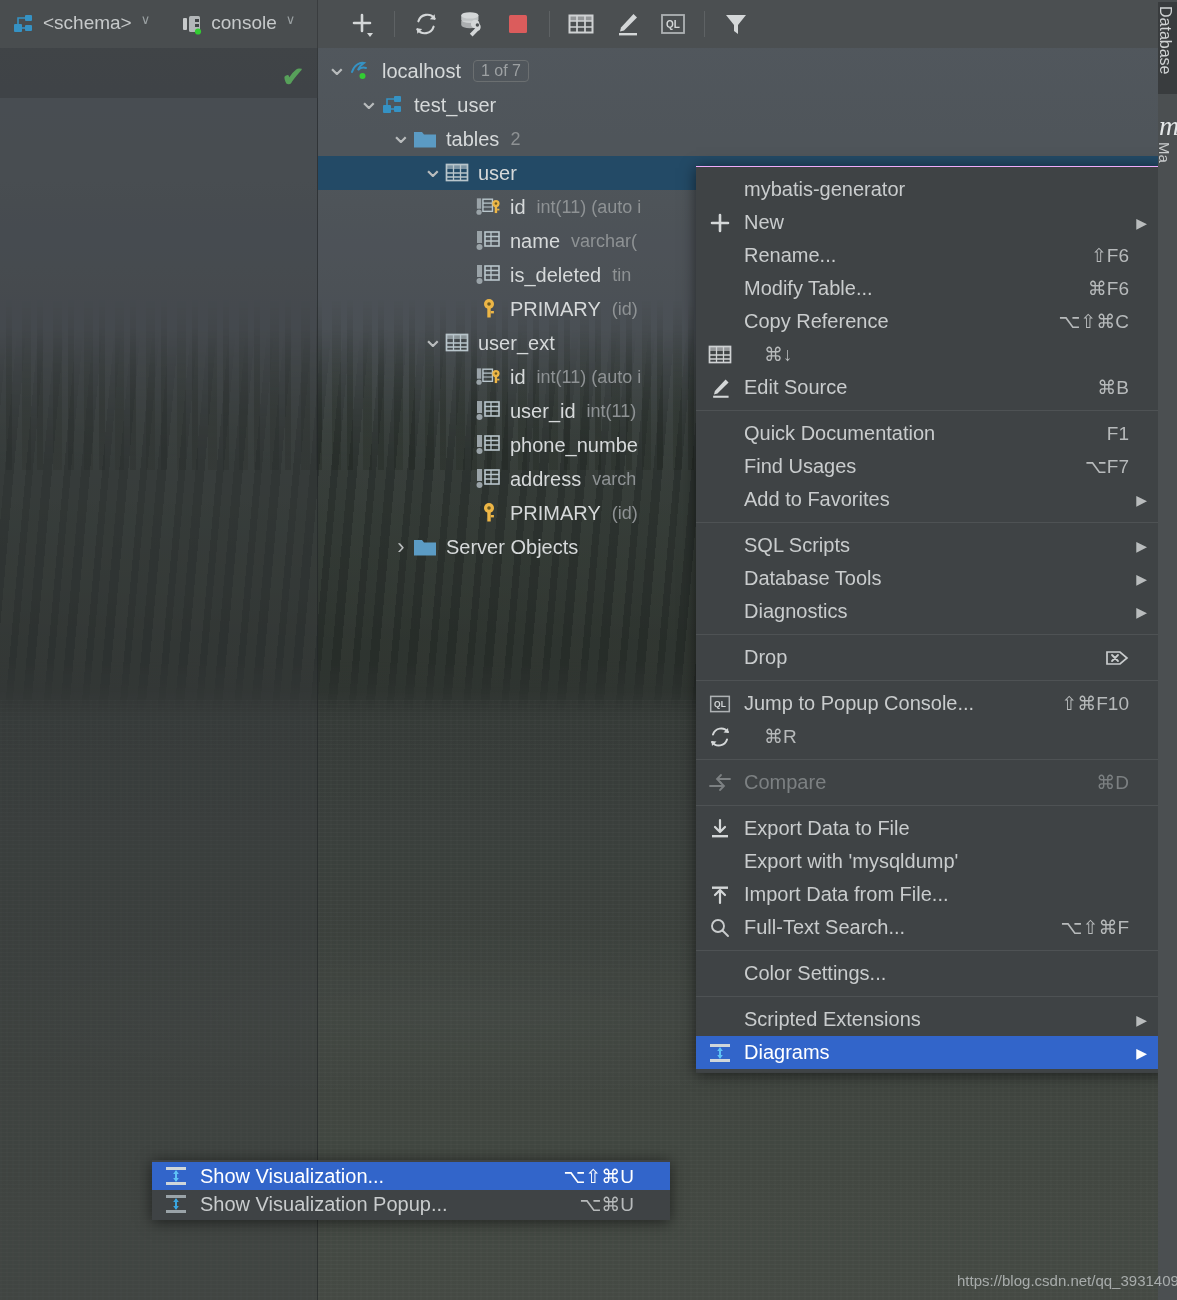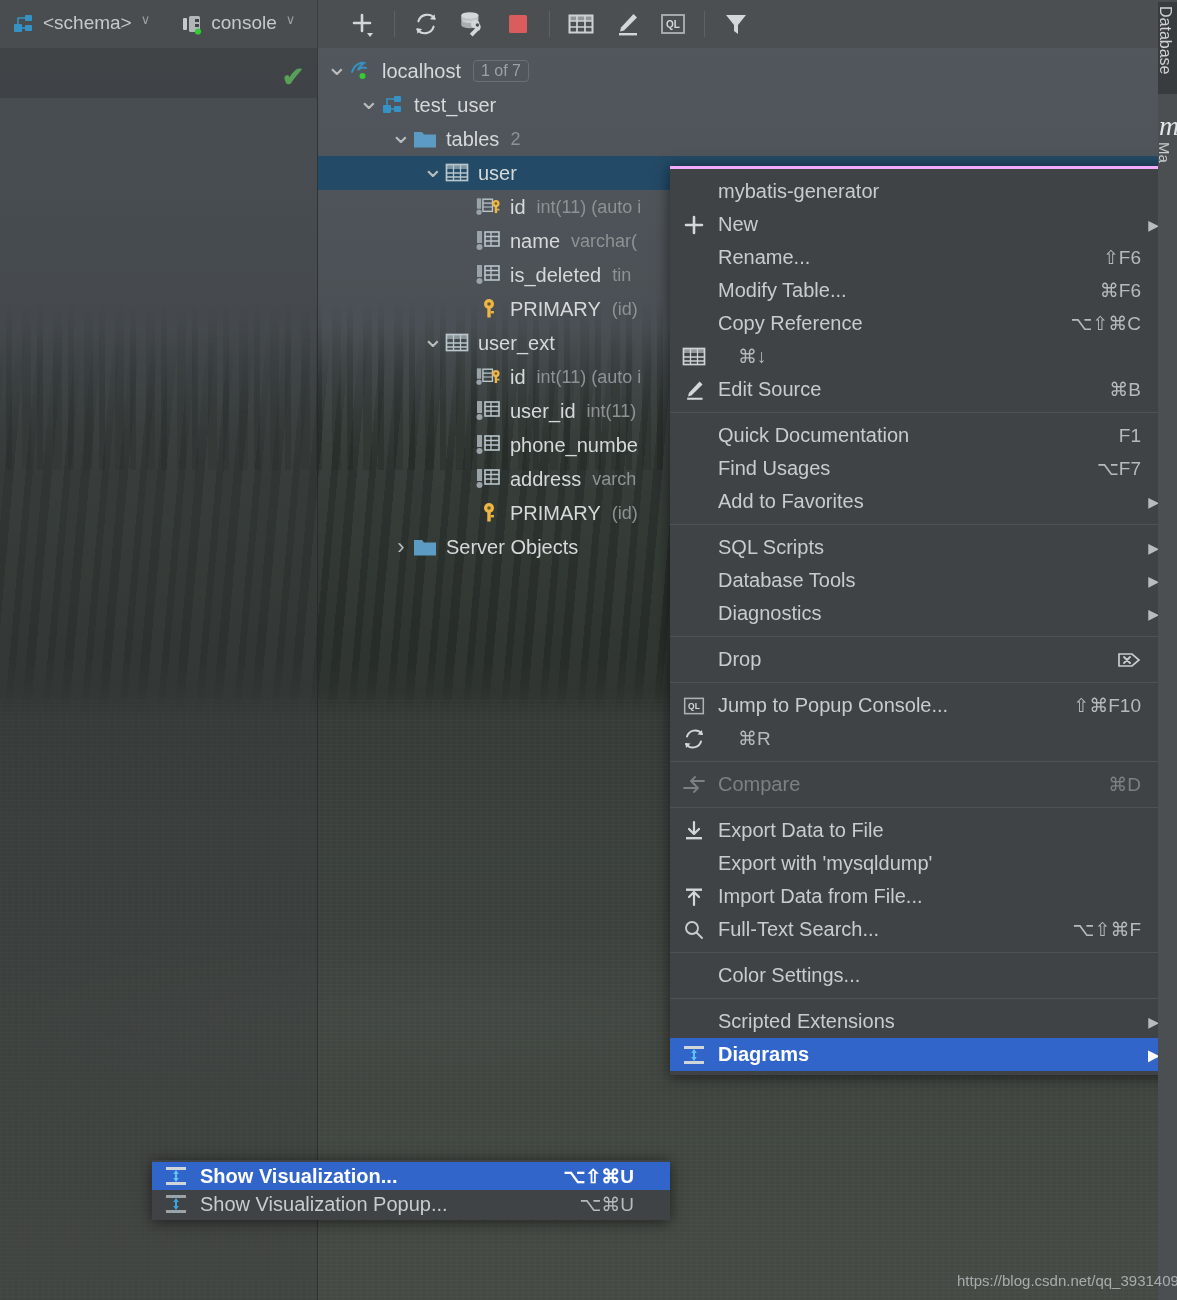--- a/index.html
+++ b/index.html
@@ -129,32 +129,32 @@
   .row .nm { margin-left: 8px; }
   .row .sub { margin-left: 11px; color: #8e9294; font-size: 18px; }
   .badge {
     margin-left: 12px; border: 1px solid #6b6f71; border-radius: 4px;
     color: #9da1a3; font-size: 16px; padding: 1px 7px;
   }
   .tico { width: 26px; height: 26px; display:flex; align-items:center; justify-content:center; }
 
   
   #ctxmenu {
-    position: absolute; left: 670px; top: 166px; width: 507px;
+    position: absolute; left: 696px; top: 166px; width: 469px;
     background: #3f4345;
     box-shadow: 0 2px 14px rgba(0,0,0,.55);
     padding: 6px 0 4px 0;
     font-size: 20px; color: #c9cccd;
-    border-top: 3px solid #f0abfc;
+    border-top: 1px solid #f0abfc;
   }
   .mi {
     height: 33px; display: flex; align-items: center; cursor: default;
     padding: 0 18px 0 0;
   }
-  .mi.hl { background: #3265ca; color: #ffffff; font-weight: bold; }
+  .mi.hl { background: #3265ca; color: #ffffff; }
   .mi.disabled { color: #7c8082; }
   .mi .mic { width: 48px; height: 33px; display:flex; align-items:center; justify-content:center; }
   .mi .mlabel { flex: 1; }
   .mi .macc { color: #b7babb; font-size: 19px; margin-left: 20px; }
   .mi.disabled .macc { color: #7c8082; }
   .mi.hl .macc { color: #ffffff; }
   .submark { width: 18px; text-align: right; color: #b9bcbd; font-size: 14px; }
   .mi.hl .submark { color: #fff; }
   .msep { height: 1px; background: #4e5254; margin: 6px 0; }
 

